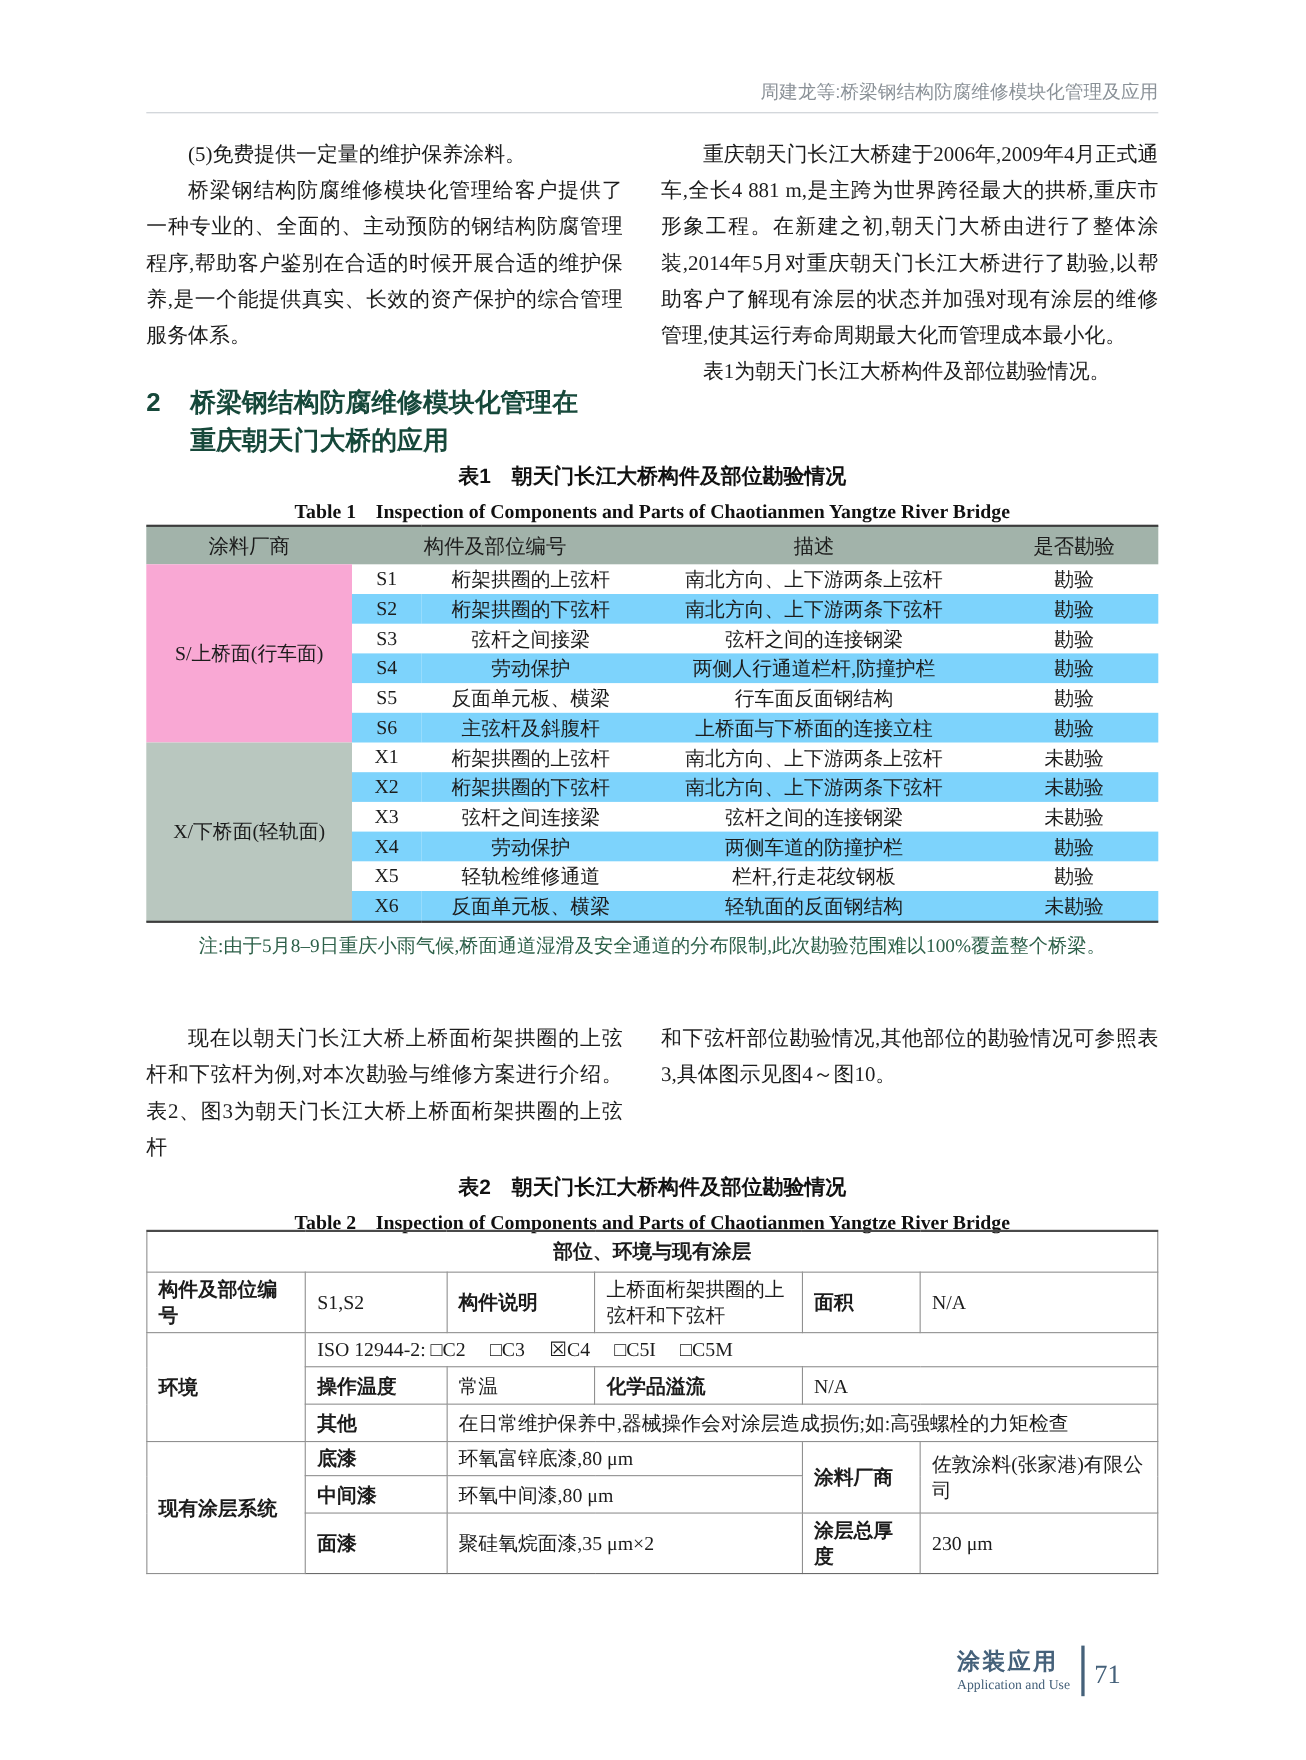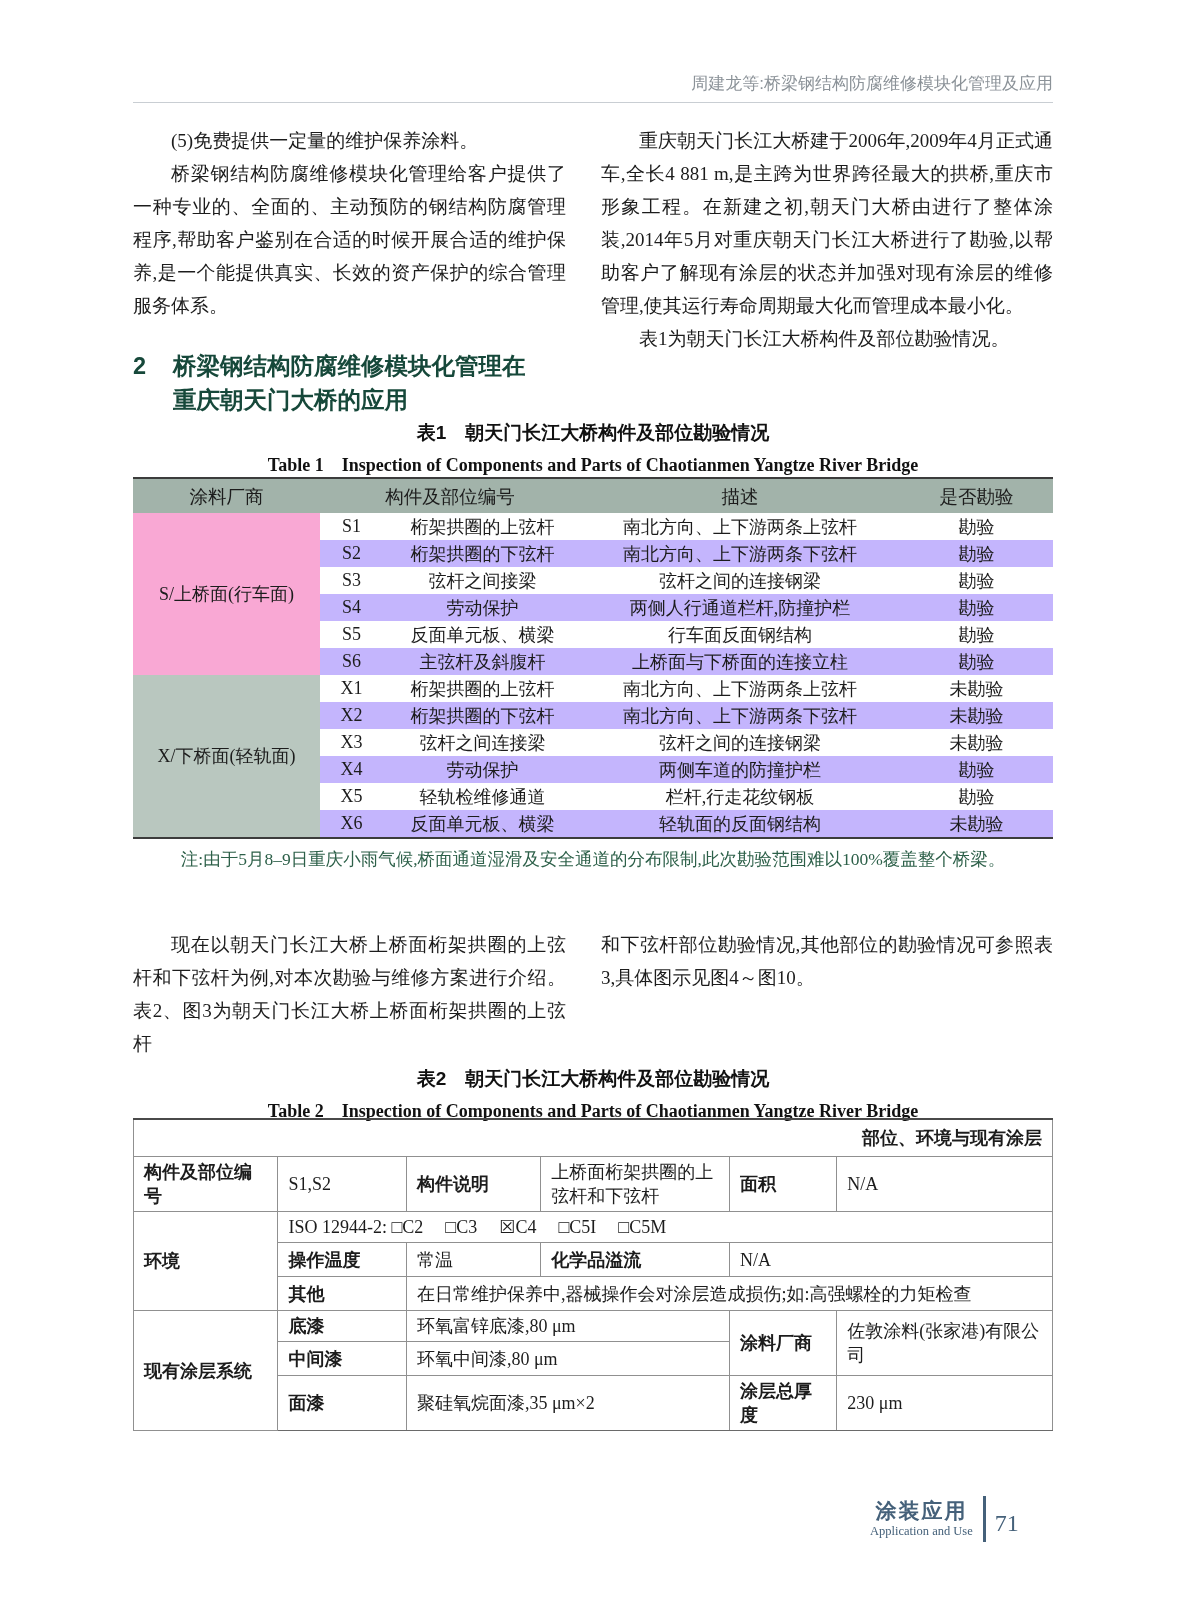--- a/index.html
+++ b/index.html
@@ -37,51 +37,51 @@
   
   .table1{
     position:absolute;left:133px;top:477px;width:920px;border-collapse:collapse;
     font-size:18px;table-layout:fixed;
     border-top:2px solid #3c3c3c;border-bottom:2px solid #3c3c3c;
   }
   .table1 th{
     background:#a2b3aa;font-weight:normal;font-size:18.5px;height:34px;padding:0;
   }
   .table1 td{height:27px;padding:0 4px;}
-  .table1 tr.stripe td{background:#c4b5fd;}
+  .table1 tr.stripe td{background:#7dd3fc;}
   .table1 td.zone{text-align:center;background:#f9a8d4;}
   .table1 td.zone.shaded{background:#b9c7bf;}
   .table1 td.code{text-align:center;}
   .table1 td.name{text-align:center;padding-left:6px;}
   .table1 td.desc{text-align:center;}
   .table1 td.status{text-align:center;}
   .table1-note{
     position:absolute;left:133px;top:847px;width:920px;text-align:center;
     font-size:17.5px;color:#2d6049;
   }
   
   .table2{
     position:absolute;left:133px;top:1118px;width:920px;border-collapse:collapse;
     font-size:18px;table-layout:fixed;
   }
   .table2 td{
     border:1px solid #909090;padding:3px 10px;vertical-align:middle;line-height:24px;
   }
-  .table2 tr.span-row td{border-top:2.5px solid #4a4a4a;text-align:right;height:30px;}
+  .table2 tr.span-row td{border-top:2.5px solid #4a4a4a;text-align:center;height:30px;}
   .table2 tr:last-child td{border-bottom:1.5px solid #6a6a6a;}
   .table2 .lbl{font-family:"Liberation Sans","DejaVu Sans",sans-serif;font-weight:bold;}
   .table2 td.h50{height:48px;}
   .table2 td.h30{height:27px;}
   .iso-opt{margin-right:22px;}
   
   .footer{
     position:absolute;left:870px;top:1496px;display:flex;align-items:center;
     color:#45617a;
   }
-  .footer .names{text-align:center;}
+  .footer .names{text-align:left;}
   .footer .zh{font-family:"Liberation Sans","DejaVu Sans",sans-serif;font-weight:bold;font-size:21px;letter-spacing:2px;line-height:24px;}
   .footer .en{font-family:"Liberation Serif","DejaVu Serif",serif;font-size:12.5px;line-height:16px;}
   .footer .bar{width:3px;height:46px;background:#45617a;margin:0 9px 0 10px;}
   .footer .pagenum{font-family:"Liberation Serif","DejaVu Serif",serif;font-size:24px;margin-top:8px;}
 </style>
 </head>
 <body>
 
 <div class="page">
 

